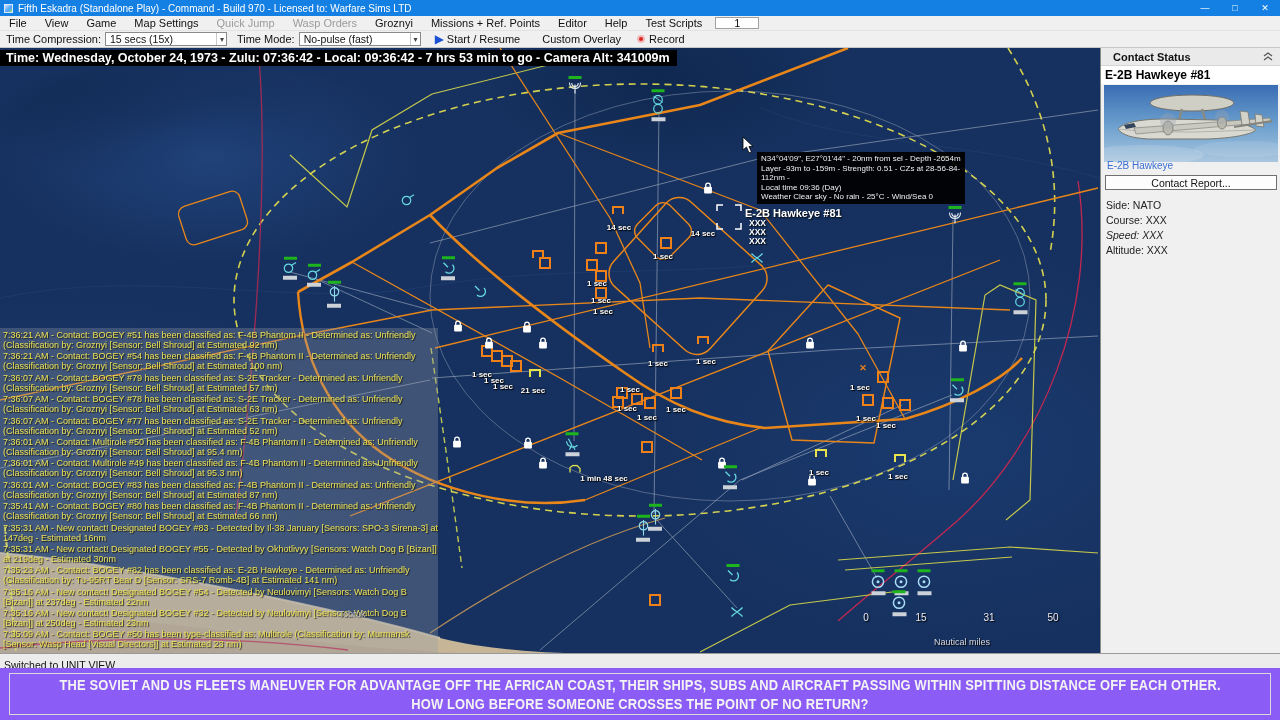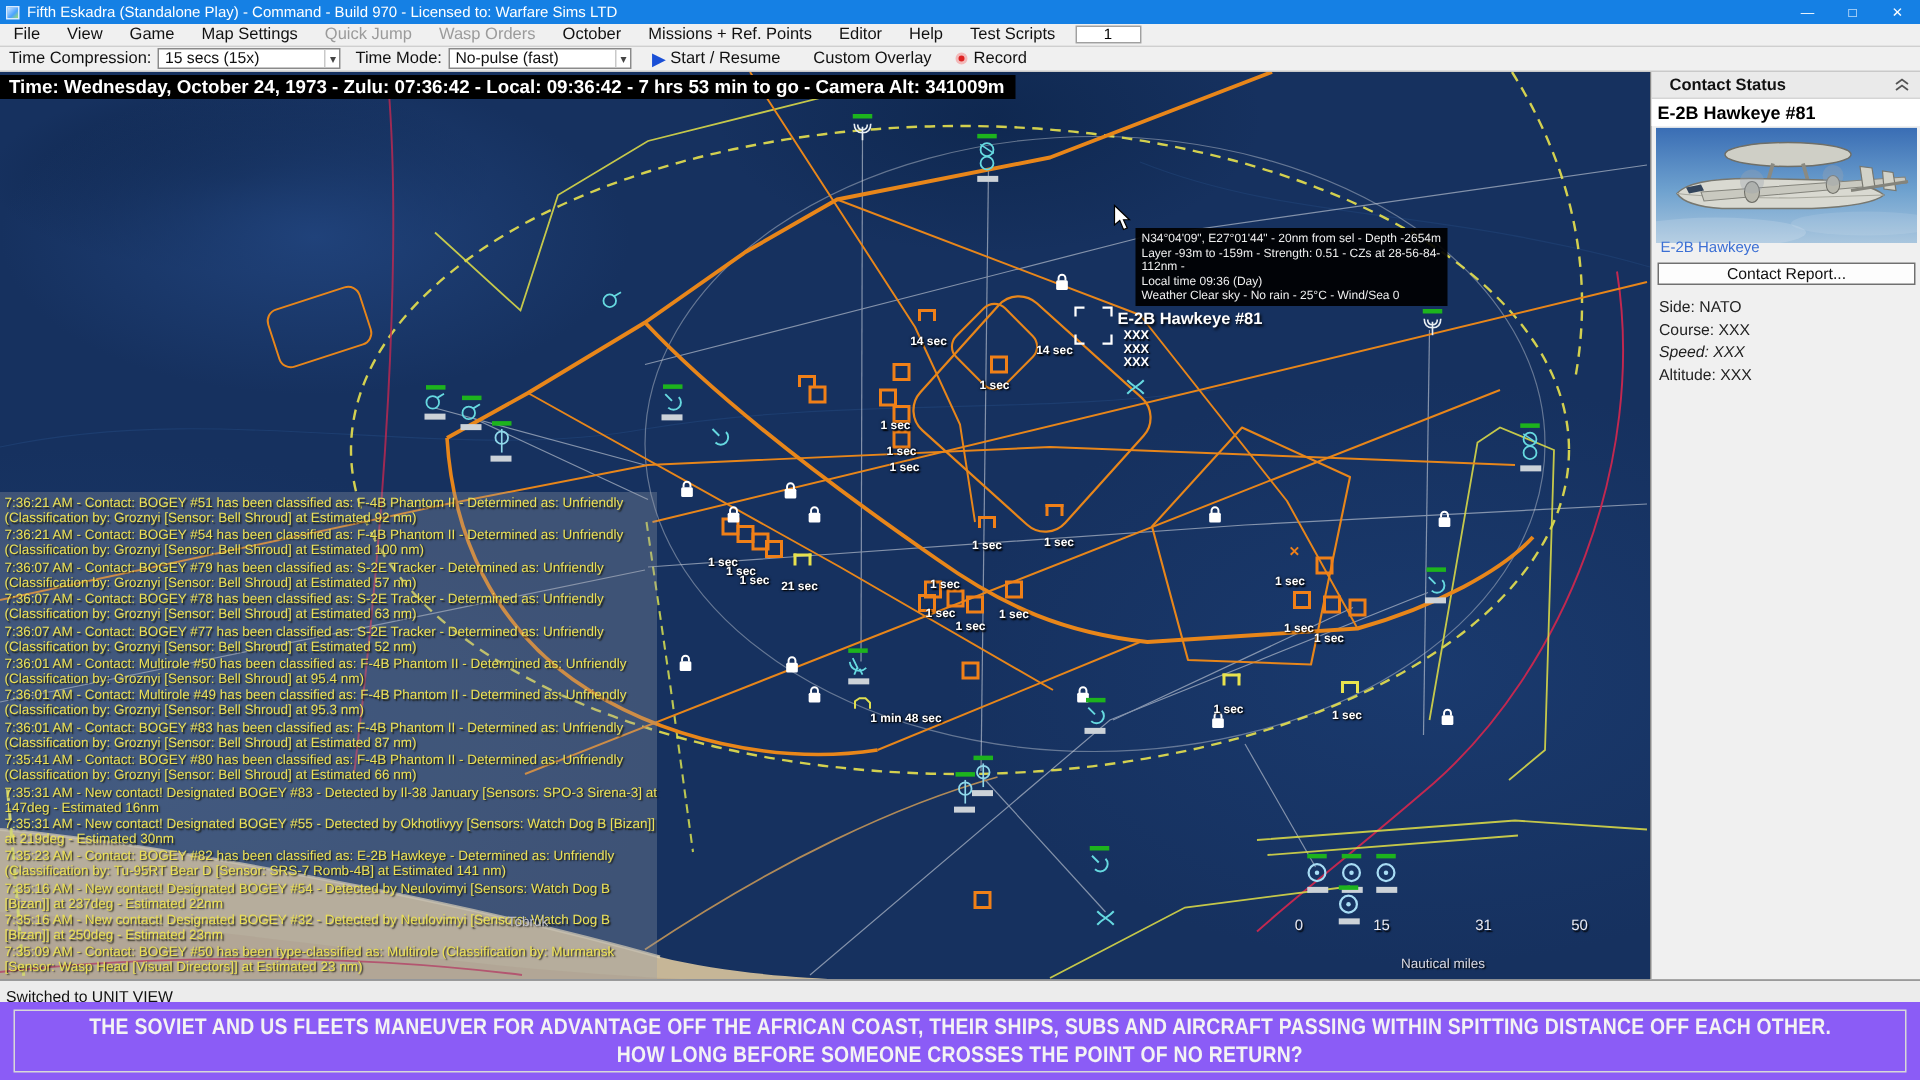--- a/index.html
+++ b/index.html
@@ -104,21 +104,21 @@
   </div>
 
   <div class="menubar">
     <span class="mitems" id="menu-items">
         <span class="mi">File</span>
         <span class="mi">View</span>
         <span class="mi">Game</span>
         <span class="mi">Map Settings</span>
         <span class="mi dis">Quick Jump</span>
         <span class="mi dis">Wasp Orders</span>
-        <span class="mi">October</span>
+        <span class="mi">Groznyi</span>
         <span class="mi">Missions + Ref. Points</span>
         <span class="mi">Editor</span>
         <span class="mi">Help</span>
         <span class="mi">Test Scripts</span>
       </span>
     <input class="tsfield" value="1" style="">
   </div>
 
   <div class="toolbar">
     <span class="tlabel">Time Compression:</span>

